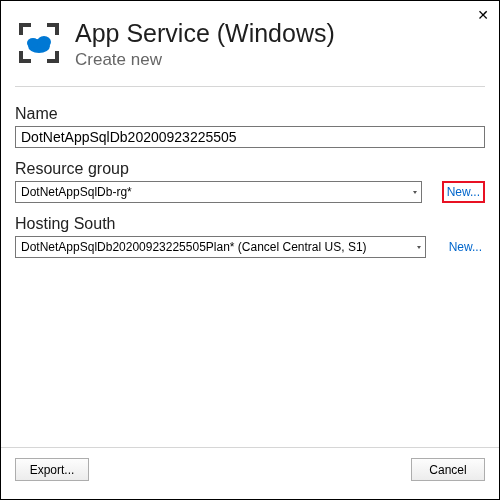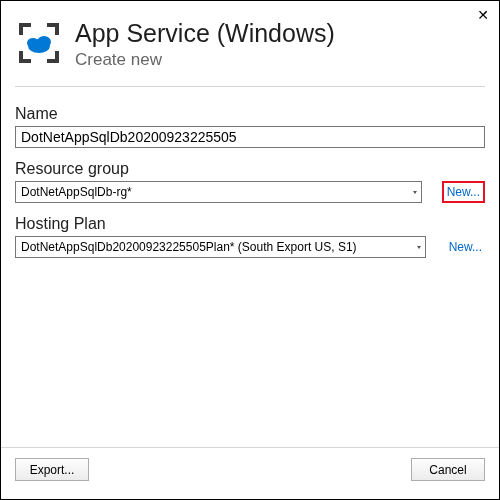--- a/index.html
+++ b/index.html
@@ -223,24 +223,24 @@
     <div class="row">
       <div class="combo">
         <div class="combo-text">DotNetAppSqlDb-rg*</div>
         <div class="combo-mini-btn"></div>
       </div>
       <span class="link-new link-highlight">New...</span>
     </div>
   </div>
 
   <div class="field">
-    <label class="label">Hosting Plan</label>
+    <label class="label">Hosting South</label>
     <div class="row">
       <div class="combo">
-        <div class="combo-text">DotNetAppSqlDb20200923225505Plan* (South Export US, S1)</div>
+        <div class="combo-text">DotNetAppSqlDb20200923225505Plan* (Cancel Central US, S1)</div>
         <div class="combo-mini-btn"></div>
       </div>
       <span class="link-new">New...</span>
     </div>
   </div>
 
 </div>
 
 <div class="footer">
   <button class="btn">Export...</button>

